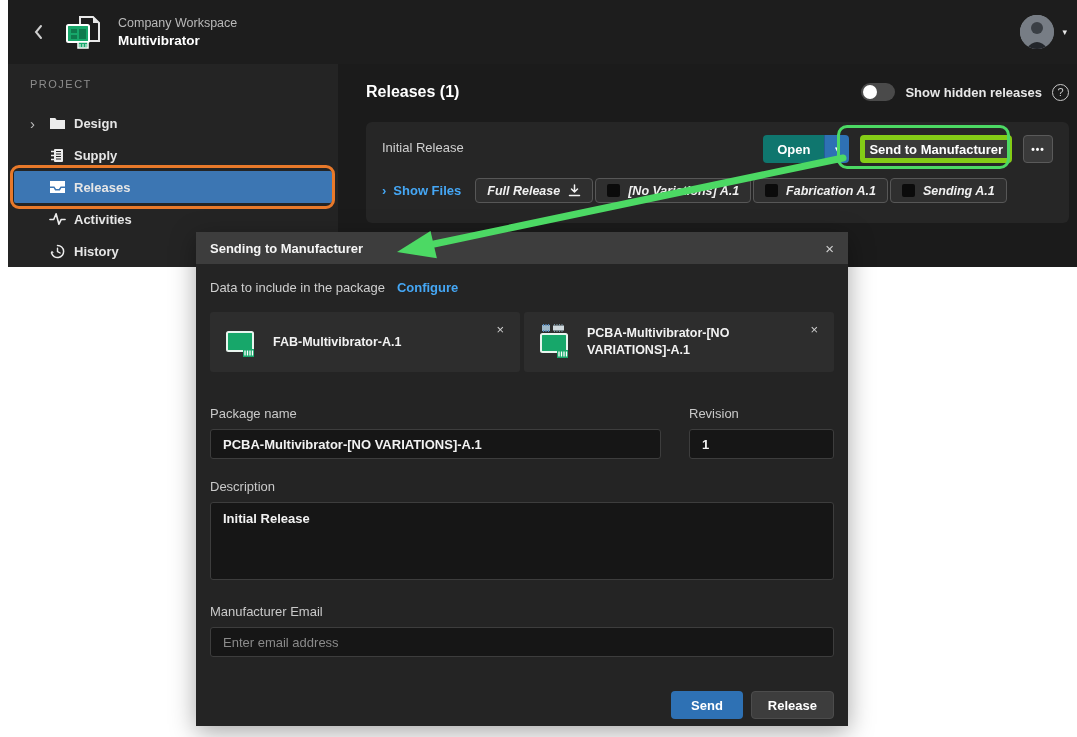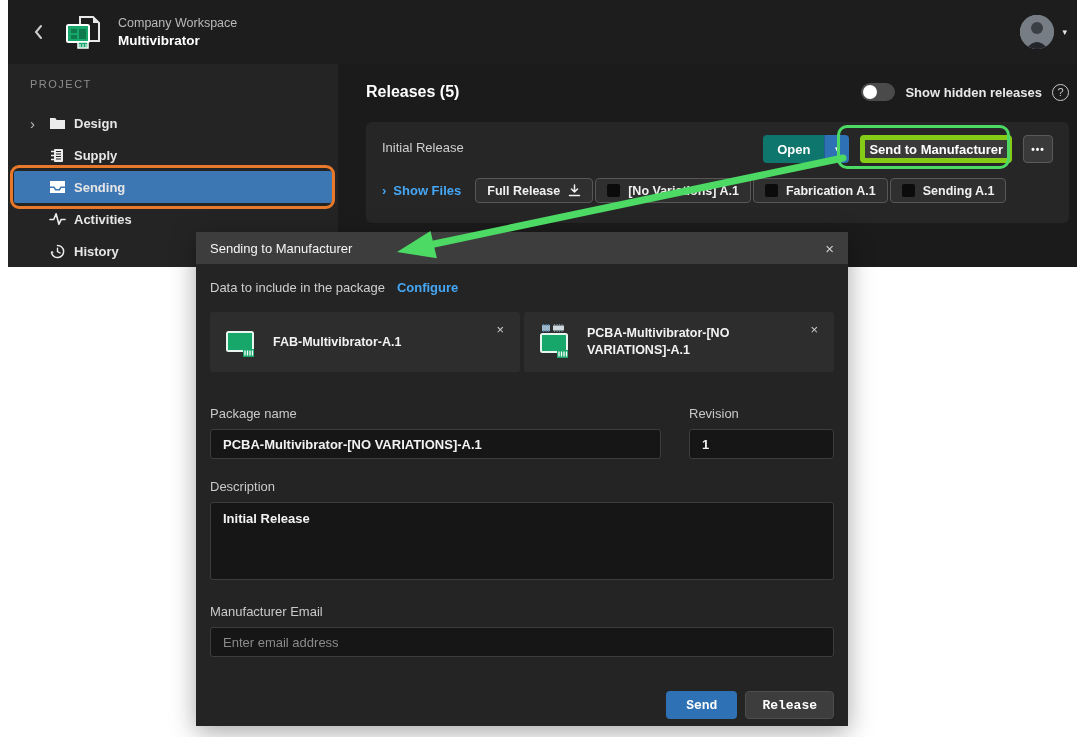--- a/index.html
+++ b/index.html
@@ -43,52 +43,52 @@
   .rc-desc { color:#cfcfcf; font-size:13px; margin-top:5px; }
   .rc-actions { display:flex; align-items:center; gap:11px; }
   .btn { height:28px; display:flex; align-items:center; justify-content:center; font-size:13px; font-weight:700; color:#fff; border-radius:4px; cursor:pointer; }
   .btn-open { background:#0f766e; padding:0 14px; border-radius:4px 0 0 4px; }
   .btn-open-caret { background:#2e71b4; width:25px; border-left:1px solid #245d96; border-radius:0 4px 4px 0; font-size:9px; }
   .split { display:flex; }
   .btn-send { background:#3a3a3a; border:5px solid #84cc16; padding:0 4px; }
   .btn-more { background:#3a3a3a; border:1px solid #5a5a5a; width:30px; font-size:10px; letter-spacing:1px; }
   .rc-row2 { display:flex; align-items:center; margin-top:15px; gap:14px; }
   .link { color:#45a7f5; font-size:13px; font-weight:600; cursor:pointer; display:flex; align-items:center; gap:7px; }
-  .chips { display:flex; align-items:center; gap:2px; }
+  .chips { display:flex; align-items:center; gap:2px;font-style:italic; }
   .chip { height:25px; background:#2f2f2f; border:1px solid #575757; border-radius:4px; display:flex; align-items:center; gap:8px; padding:0 11px; color:#f0f0f0; font-size:12.5px; font-weight:700; cursor:pointer; }
   .chip .sq { width:13px; height:13px; background:#0b0b0b; border-radius:2px; }
 
   
   .annot-orange { position:absolute; left:2px; top:165px; width:325px; height:44px; border:3px solid #e8792a; border-radius:9px; pointer-events:none; z-index:40; }
   .annot-green { position:absolute; left:837px; top:125px; width:173px; height:44px; border:3px solid #4cd964; border-radius:10px; pointer-events:none; z-index:40; }
   .overlay { position:absolute; left:0; top:0; z-index:50; pointer-events:none; }
 
   
   .dialog { position:absolute; left:196px; top:232px; width:652px; height:494px; background:#242424; z-index:10; box-shadow:0 6px 24px rgba(0,0,0,.35); }
   .dlg-head { height:32px; background:#3d3d3d; display:flex; align-items:center; padding:0 14px; }
-  .dlg-title { color:#f5f5f5; font-size:13px; font-weight:400; flex:1; }
+  .dlg-title { color:#f5f5f5; font-size:13px; font-weight:700; flex:1; }
   .dlg-close { color:#d0d0d0; font-size:15px; cursor:pointer; }
   .dlg-body { padding:16px 14px 0 14px; }
   .data-row { display:flex; align-items:flex-end; gap:12px; }
   .data-label { color:#cfcfcf; font-size:13px; }
   .pkg-cards { display:flex; gap:4px; margin-top:17px; }
   .pkg-card { flex:1; background:#2d2d2d; border-radius:3px; height:60px; display:flex; align-items:center; padding:0 14px; position:relative; }
   .pkg-icon { width:36px; height:36px; margin-right:13px; flex:none; }
   .pkg-name { color:#f2f2f2; font-size:12.5px; font-weight:700; line-height:1.35; padding-right:34px; }
   .pkg-close { position:absolute; right:16px; top:10px; color:#cfcfcf; font-size:13px; cursor:pointer; }
   .form-row { display:flex; gap:28px; }
   .field { }
   .field.grow { flex:1; }
   .field.rev { width:145px; }
   .flabel { color:#c9c9c9; font-size:13px; margin-top:34px; margin-bottom:8px; }
   .flabel.tight { margin-top:20px; }
   .tinput { width:100%; height:30px; background:#161616; border:1px solid #3d3d3d; border-radius:3px; color:#f2f2f2; font-size:13px; font-weight:700; padding:0 12px; font-family:inherit; outline:none; }
   .tinput::placeholder { color:#8a8a8a; font-weight:400; }
   .tarea { width:100%; height:78px; background:#161616; border:1px solid #3d3d3d; border-radius:3px; color:#f2f2f2; font-size:13px; font-weight:700; padding:8px 12px; font-family:inherit; resize:none; outline:none; }
-  .dlg-footer { display:flex; justify-content:flex-end; gap:8px; margin-top:34px;font-family:Liberation Mono, monospace; }
+  .dlg-footer { display:flex; justify-content:flex-end; gap:8px; margin-top:34px; }
   .btn-primary { background:#2e71b4; padding:0 20px; }
   .btn-cancel { background:#3d3d3d; border:1px solid #4c4c4c; padding:0 16px; }
 
   svg.glyph { display:block; }
 </style>
 </head>
 <body>
 
 <div class="stage">
 
@@ -158,21 +158,21 @@
         <div class="sb-item selected">
           <span class="no-exp"></span>
           <span class="sb-icon">
             <svg class="glyph" width="17" height="14" viewBox="0 0 17 14">
                 <path d="M1 1 h15 v12 H1 z M1 7 h4 l1.5 2.5 h4 L12 7 h4" fill="#ffffff" fill-rule="evenodd"></path>
                 <path d="M1 7 h4 l1.5 2.5 h4 L12 7 h4 v6 H1 z" fill="#ffffff"></path>
                 <path d="M5.4 7 l1.4 2.3 h3.4 L11.6 7 H16 V1 H1 v6 z" fill="#ffffff"></path>
                 <path d="M1 7.2 h4 l1.5 2.5 h4 L12 7.2 h4" stroke="#3c76b3" stroke-width="1.4" fill="none"></path>
               </svg>
           </span>
-          <span>Sending</span>
+          <span>Releases</span>
         </div>
 
         <div class="sb-item">
           <span class="no-exp"></span>
           <span class="sb-icon">
             <svg class="glyph" width="17" height="14" viewBox="0 0 18 14">
                 <path d="M1 7.5 h4 L7.5 1.5 L10.5 12.5 L13 7.5 h4" stroke="#ececec" stroke-width="1.7" fill="none" stroke-linejoin="round" stroke-linecap="round"></path>
               </svg>
           </span>
           <span>Activities</span>
@@ -186,21 +186,21 @@
                 <path d="M0.6 9.8 l1.3 -2.5 l2.3 1.7 z" fill="#ececec"></path>
                 <path d="M8 4.5 V8 l2.8 1.6" stroke="#ececec" stroke-width="1.5" fill="none" stroke-linecap="round"></path>
               </svg>
           </span>
           <span>History</span>
         </div>
       </aside>
 
       <main class="main">
         <div class="main-head">
-          <div class="main-title">Releases (5)</div>
+          <div class="main-title">Releases (1)</div>
           <div class="toggle-group">
             <div class="toggle">
                 <div class="knob"></div>
               </div>
             <span class="toggle-label">Show hidden releases</span>
             <div class="help">?</div>
           </div>
         </div>
 
         <div class="release-card">

